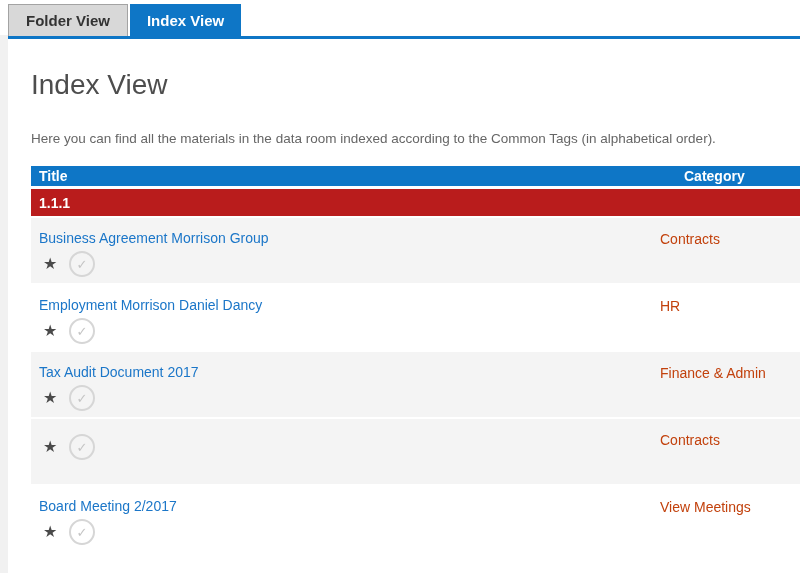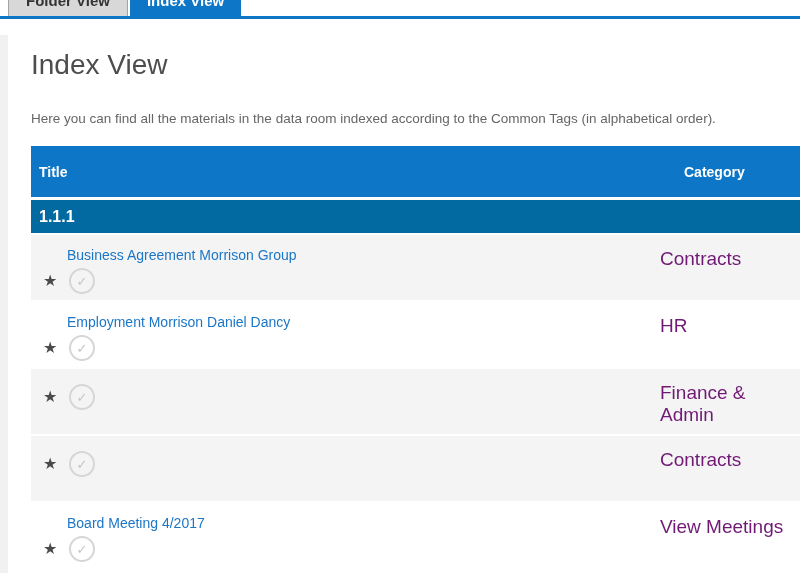--- a/index.html
+++ b/index.html
@@ -4,60 +4,60 @@
 <style>
   * { box-sizing: border-box; }
   html,body { margin:0; padding:0; }
   body {
     width:800px; height:573px; overflow:hidden;
     background:#ffffff;
     font-family:"Liberation Sans","DejaVu Sans",sans-serif;
     position:relative;
   }
   
-  .tabbar { display:flex; align-items:flex-end; padding-left:8px; height:16px; }
+  .tabbar { display:flex; align-items:flex-end; padding-left:8px; height:36px; }
   .tab {
     height:32px; display:flex; align-items:center;
     padding:0 17px; font-size:15px; font-weight:bold; cursor:pointer;
     white-space:nowrap;
   }
   .tab-inactive { background:#d8d8d8; border:1px solid #a3a3a3; border-bottom:none; color:#333333; }
   .tab-active   { background:#0e76c6; color:#ffffff; margin-left:2px; }
   .accent-line { height:3px; width:800px; background:#0e76c6; }
   .left-strip { position:absolute; left:0; top:35px; width:8px; height:538px; background:#f1f1f1; }
 
   
   .content { padding-left:31px; }
   .page-title { font-size:28px; font-weight:400; color:#4d4d4d; margin:30px 0 0 0; }
   .page-desc  { margin-top:30px; font-size:13.5px; color:#666666; }
 
   
   .index-table { margin-top:20px; width:769px; }
   .thead {
-    position:relative; background:#0e76c6; height:51px;
+    position:relative; background:#0e76c6; height:20px;
     display:flex; align-items:center; color:#ffffff;
     font-size:14px; font-weight:bold; padding-left:8px;
   }
   .col-category { position:absolute; left:653px; }
   .section-row {
-    background:#0369a1; height:33px; margin-top:3px;
+    background:#b91c1c; height:27px; margin-top:3px;
     display:flex; align-items:center; padding-left:8px;
-    color:#ffffff; font-size:16px; font-weight:bold;
+    color:#ffffff; font-size:14px; font-weight:bold;
   }
   .data-row { position:relative; height:65px; margin-top:2px; padding:11px 0 0 8px; background:#ffffff; }
   .data-row.alt { background:#f4f4f4; }
-  .row-link { font-size:14px; color:#1b76c8; text-decoration:none; display:inline-block; cursor:pointer;margin-left:28px; }
+  .row-link { font-size:14px; color:#1b76c8; text-decoration:none; display:inline-block; cursor:pointer; }
   .row-icons { display:flex; align-items:center; margin-top:3px; height:28px; }
   .star-icon { font-size:16px; color:#4a4a4a; width:22px; text-align:left; padding-left:4px; cursor:pointer; line-height:1; }
   .check-circle {
     width:26px; height:26px; border:2px solid #d6d6d6; border-radius:50%;
     display:flex; align-items:center; justify-content:center;
     color:#c4c4c4; font-size:13px; font-weight:bold; margin-left:8px; cursor:pointer;
   }
-  .row-category { position:absolute; left:629px; top:13px; font-size:19px; color:#701a75; }
+  .row-category { position:absolute; left:629px; top:13px; font-size:14px; color:#c2410c; }
 </style>
 </head>
 <body>
 
 <div class="tabbar">
   <div class="tab tab-inactive">Folder View</div>
   <div class="tab tab-active">Index View</div>
 </div>
 <div class="accent-line"></div>
 <div class="left-strip"></div>
@@ -74,27 +74,27 @@
     <div id="index-table-body">
         <div class="section-row">1.1.1</div>
         <div class="data-row alt"><a class="row-link">Business Agreement Morrison Group</a><div class="row-icons">
             <span class="star-icon">★</span>
             <span class="check-circle">✓</span>
           </div><span class="row-category">Contracts</span></div>
         <div class="data-row"><a class="row-link">Employment Morrison Daniel Dancy</a><div class="row-icons">
             <span class="star-icon">★</span>
             <span class="check-circle">✓</span>
           </div><span class="row-category">HR</span></div>
-        <div class="data-row alt"><div class="row-icons">
+        <div class="data-row alt"><a class="row-link">Tax Audit Document 2017</a><div class="row-icons">
             <span class="star-icon">★</span>
             <span class="check-circle">✓</span>
           </div><span class="row-category">Finance &amp; Admin</span></div>
         <div class="data-row alt"><div class="row-icons">
             <span class="star-icon">★</span>
             <span class="check-circle">✓</span>
           </div><span class="row-category">Contracts</span></div>
-        <div class="data-row"><a class="row-link">Board Meeting 4/2017</a><div class="row-icons">
+        <div class="data-row"><a class="row-link">Board Meeting 2/2017</a><div class="row-icons">
             <span class="star-icon">★</span>
             <span class="check-circle">✓</span>
           </div><span class="row-category">View Meetings</span></div>
       </div>
   </div>
 </div>
 
 </body></html>

